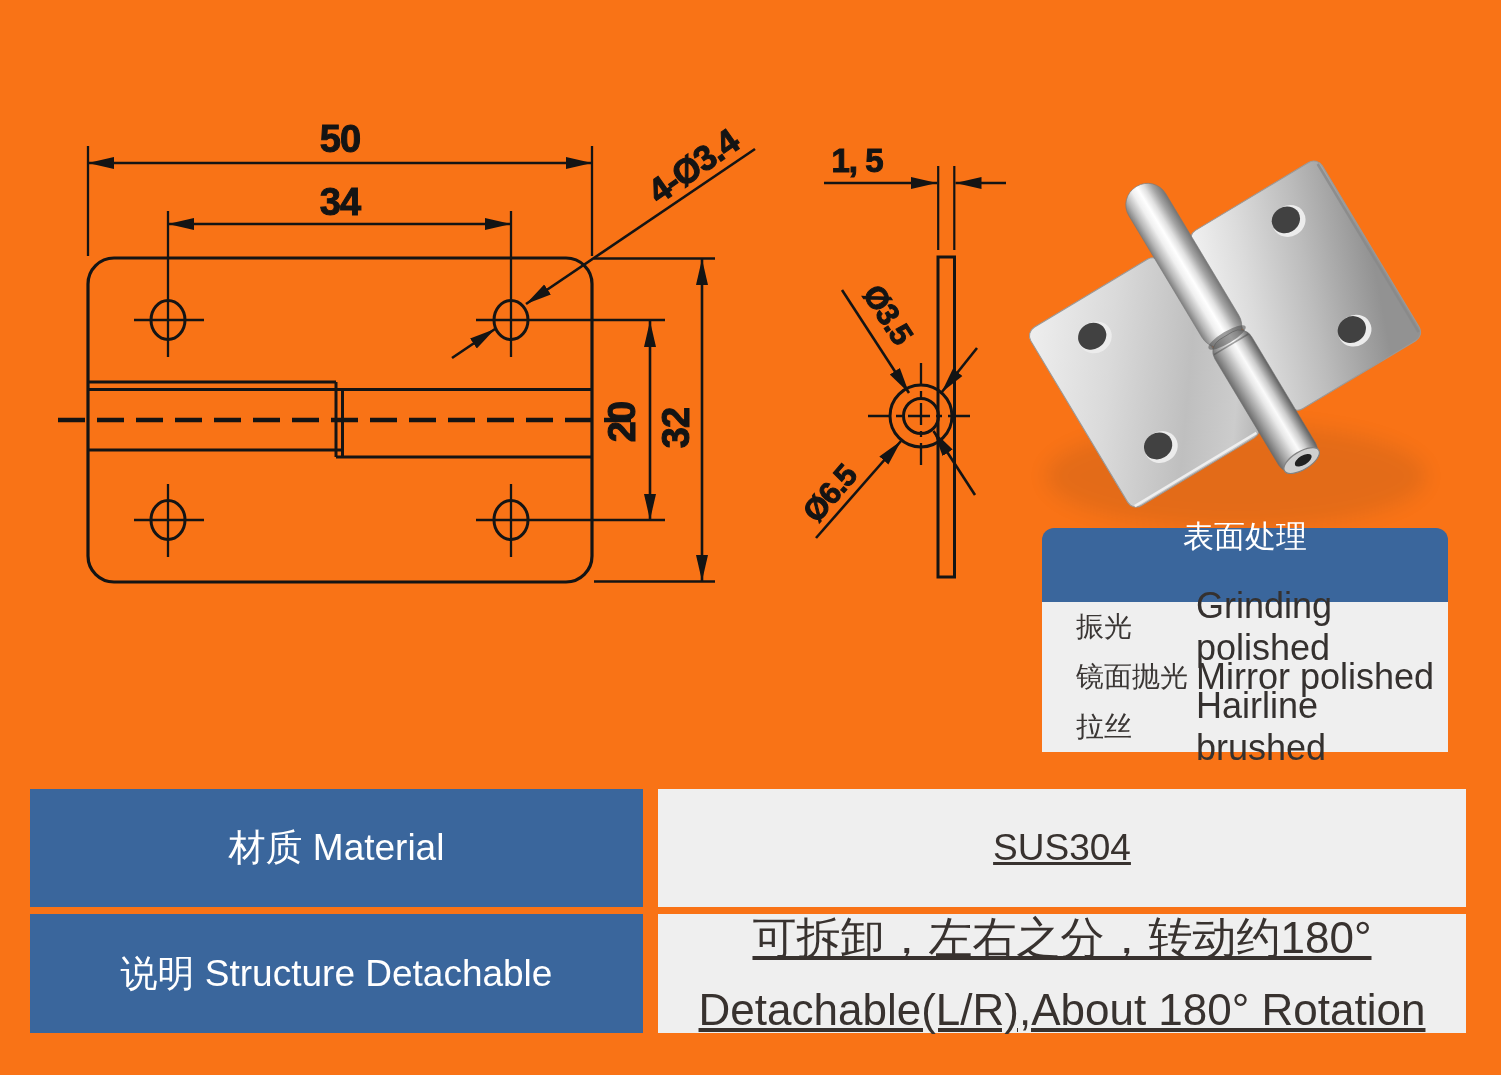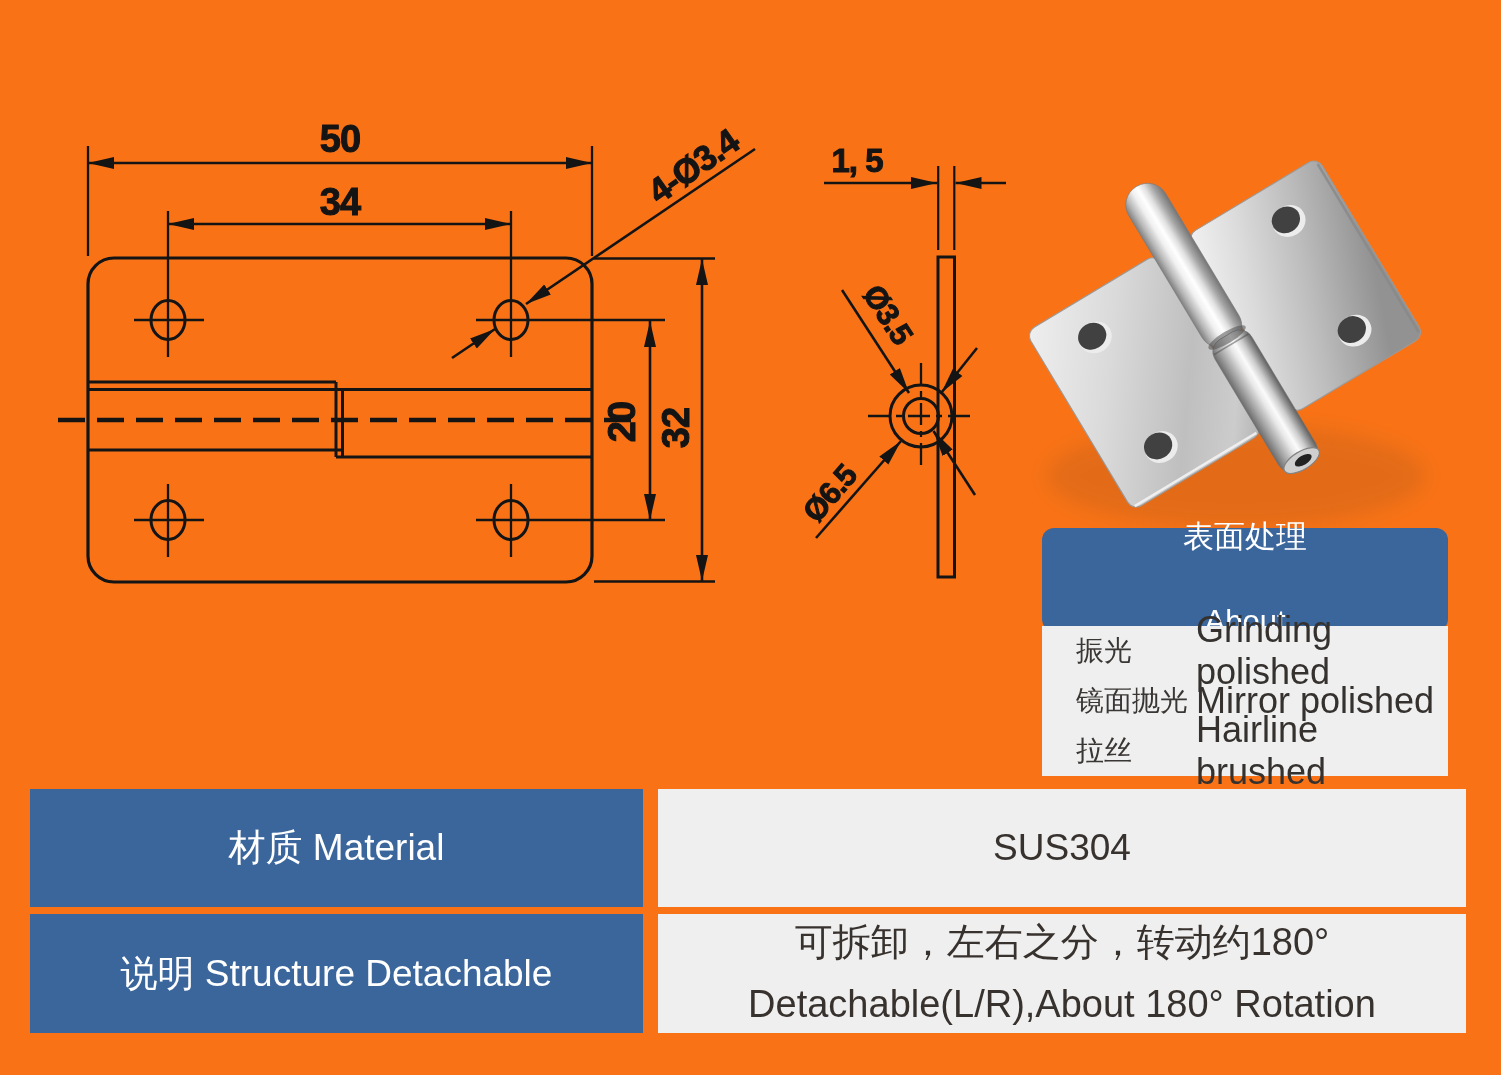--- a/index.html
+++ b/index.html
@@ -12,31 +12,31 @@
     font-family:"Liberation Sans", sans-serif;
     font-weight:bold;fill:#141414;letter-spacing:-1px;
   }
   
   .finish-header{
     position:absolute;left:1042px;top:528px;width:406px;height:103px;
     border-radius:12px;display:flex;flex-direction:column;align-items:center;justify-content:center;
     color:#ffffff;font-size:31px;line-height:1.32;gap:44px;
   }
   .finish-body{
-    position:absolute;left:1042px;top:626px;width:406px;height:150px;
+    position:absolute;left:1042px;top:602px;width:406px;height:150px;
     display:flex;flex-direction:column;justify-content:flex-end;
   }
   .finish-row{display:flex;align-items:center;height:50px;}
   .finish-zh{margin-left:34px;width:120px;font-size:28px;color:#3a3634;flex:none;}
   .finish-en{font-size:36px;color:#35312f;}
   
   .cell{position:absolute;display:flex;align-items:center;justify-content:center;text-align:center;}
   .cell.label{color:#ffffff;font-size:37px;}
-  .cell.value{color:#38322f;font-size:37px;}
-  .cell.value .two-line{font-size:38px;line-height:1.62;}
+  .cell.value{color:#38322f;font-size:37px;text-decoration:underline;}
+  .cell.value .two-line{font-size:44px;line-height:1.62;}
   .r1{top:789px;height:118px;}
   .r2{top:914px;height:119px;}
   .c-label{left:30px;width:613px;}
   .c-value{left:658px;width:808px;}
 </style>
 </head>
 <body>
 
 <div class="page">
 

